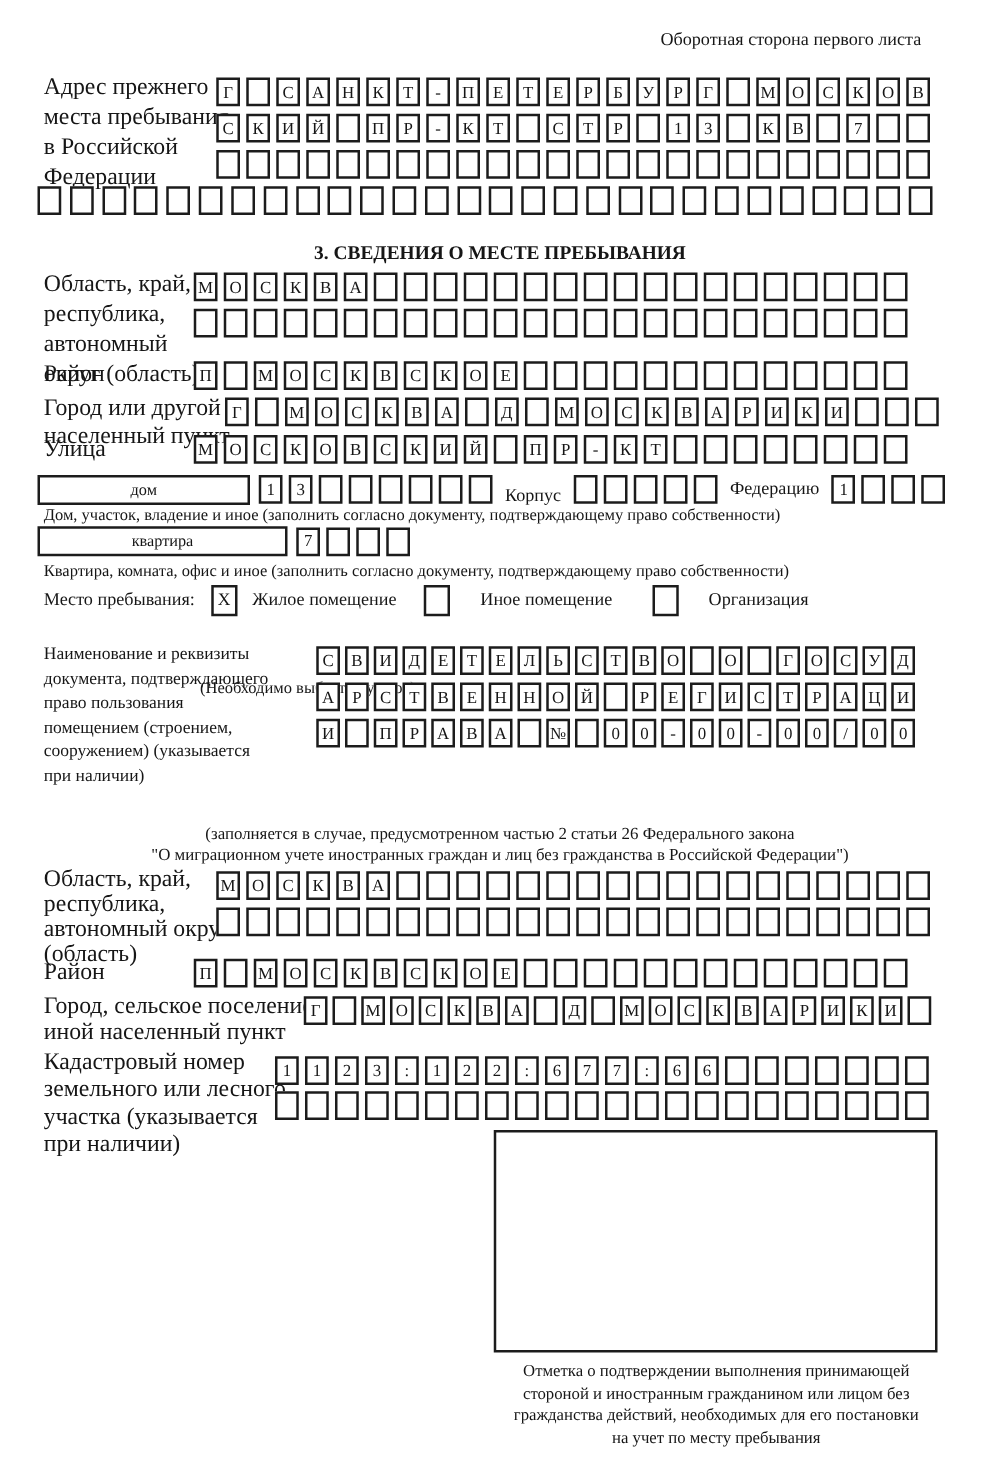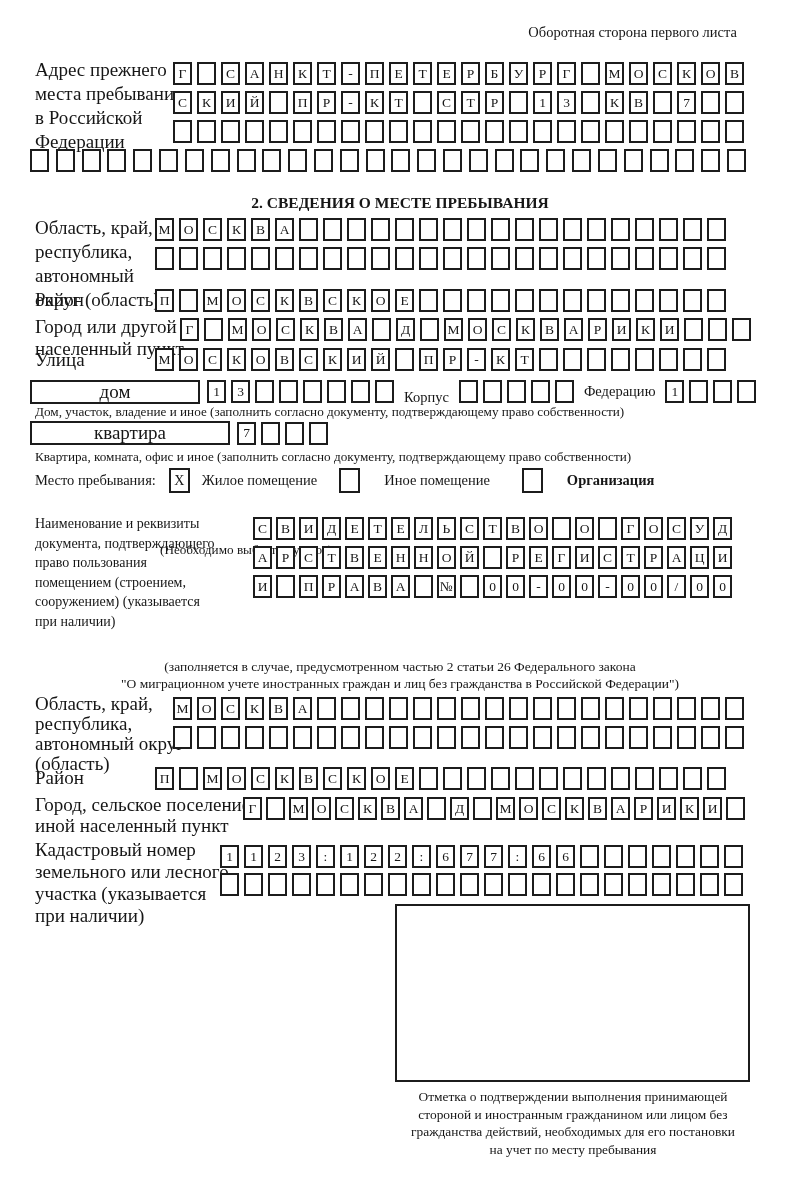--- a/index.html
+++ b/index.html
@@ -22,21 +22,21 @@
   .cells.justified { justify-content:space-between; gap:0; }
   .cell {
     flex:none; width:19px; height:23px; box-sizing:border-box;
     border:2px solid #1c1c1c; background:#fff;
     display:flex; align-items:center; justify-content:center;
     font-size:13.5px; line-height:1;
   }
   .checkbox .cell { width:21px; height:25px; font-size:14px; }
   .widebox {
     flex:none; box-sizing:border-box; height:24px; border:2px solid #1c1c1c;
-    display:flex; align-items:center; justify-content:center; font-size:19px;
+    display:flex; align-items:center; justify-content:center; font-size:13px;
   }
   .inline-row { display:flex; align-items:center; }
   .rowtext { font-size:14.5px; white-space:nowrap; }
   .stamp-box { box-sizing:border-box; border:2px solid #1c1c1c; background:#fff; }
 </style>
 </head>
 <body>
 
 <div class="page">
 
@@ -148,21 +148,21 @@
       <div class="cell"></div>
       <div class="cell"></div>
       <div class="cell"></div>
       <div class="cell"></div>
       <div class="cell"></div>
       <div class="cell"></div>
       <div class="cell"></div>
       <div class="cell"></div>
     </div>
 
-  <div class="abs heading center" style="top:194px;">2. СВЕДЕНИЯ О МЕСТЕ ПРЕБЫВАНИЯ</div>
+  <div class="abs heading center" style="top:194px;">3. СВЕДЕНИЯ О МЕСТЕ ПРЕБЫВАНИЯ</div>
 
   <div class="abs label" style="left:35px; top:216px;">Область, край,
 республика,
 автономный
 округ (область)</div>
   <div class="abs cells" style="left:155px; top:218px;">
       <div class="cell">М</div>
       <div class="cell">О</div>
       <div class="cell">С</div>
       <div class="cell">К</div>
@@ -346,21 +346,21 @@
         <div class="cell">X</div>
       </div>
     <span class="rowtext" style="margin-left:12px;">Жилое помещение</span>
     <div class="cells checkbox" style="margin-left:22px;">
         <div class="cell"></div>
       </div>
     <span class="rowtext" style="margin-left:24px;">Иное помещение</span>
     <div class="cells checkbox" style="margin-left:32px;">
         <div class="cell"></div>
       </div>
-    <span class="rowtext" style="margin-left:24px;font-weight:bold;">Организация</span>
+    <span class="rowtext" style="margin-left:24px;">Организация</span>
   </div>
   <div class="abs caption" style="left:160px; top:494px; width:320px; text-align:left;margin-top:48px;">(Необходимо выбрать нужное)</div>
 
   <div class="abs label tight" style="left:35px; top:514px;">Наименование и реквизиты
 документа, подтверждающего
 право пользования
 помещением (строением,
 сооружением) (указывается
 при наличии)</div>
   <div class="abs cells g4" style="left:253px; top:517px;">

